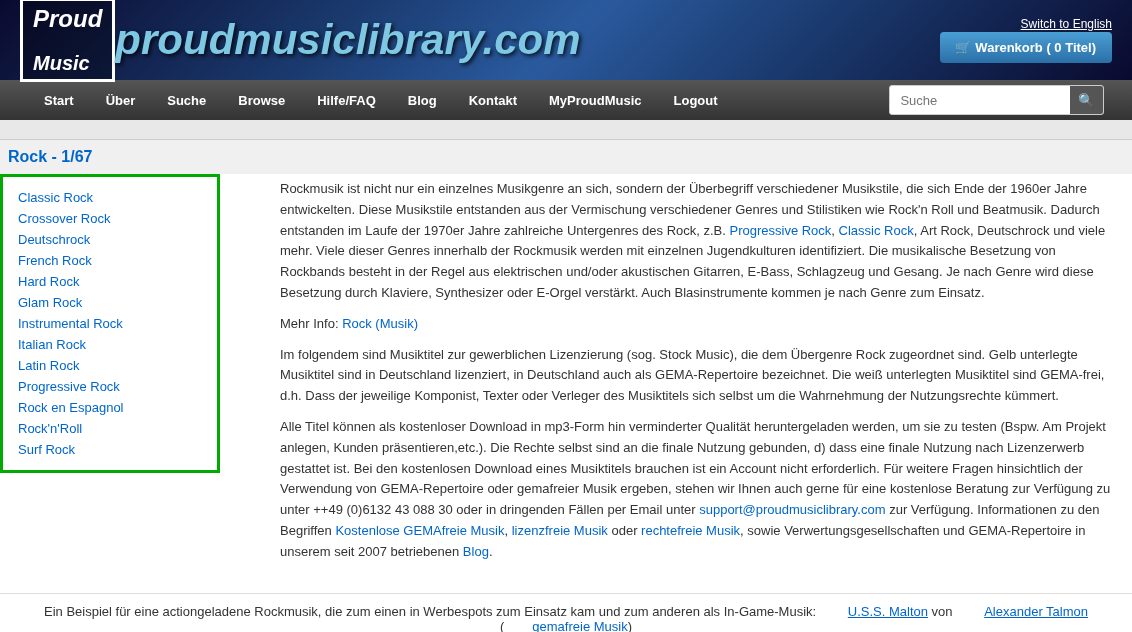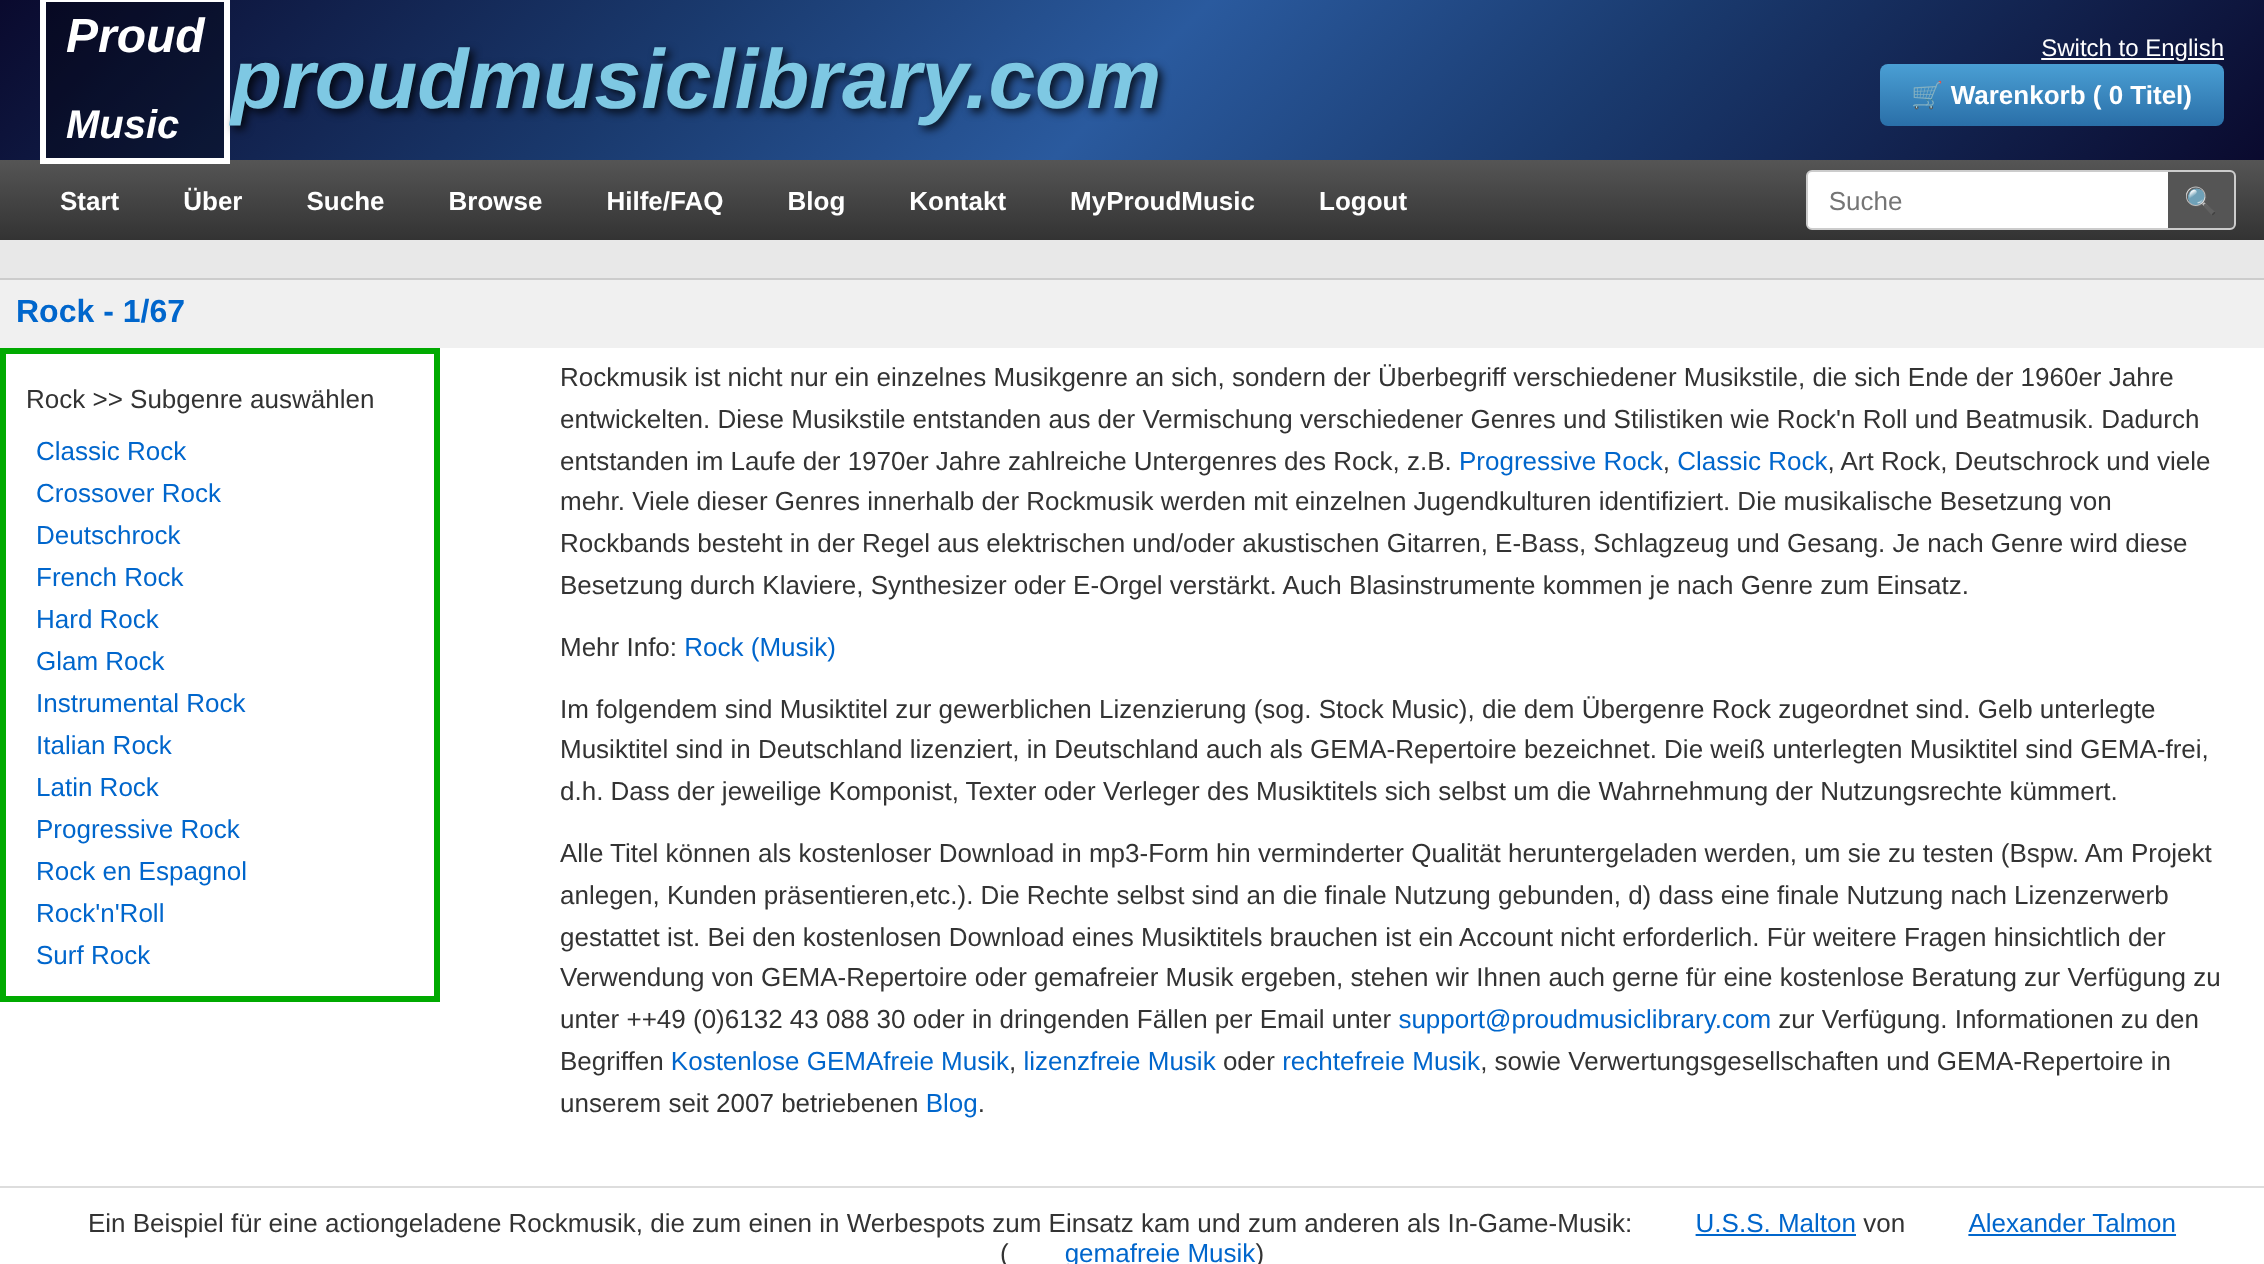--- a/index.html
+++ b/index.html
@@ -61,21 +61,21 @@
       font-size: 13px;
       font-weight: bold;
     }
 
     
     .nav-bar {
       background: linear-gradient(180deg, #555, #333);
       display: flex;
       align-items: center;
       height: 40px;
-      padding: 0 14px;
+      padding: 0 28px;
     }
     .nav-item {
       color: white;
       padding: 0 16px;
       height: 40px;
       display: flex;
       align-items: center;
       cursor: pointer;
       font-size: 13px;
       font-weight: bold;
@@ -218,21 +218,20 @@
   </div>
 </nav>
 
 <div class="breadcrumb-bar"></div>
 
 <div class="page-title-bar">Rock - 1/67</div>
 
 <div class="main-content">
 
   <div class="dropdown-panel">
-    <div class="dropdown-header">Rock &gt;&gt; Subgenre auswählen</div>
     <a class="dropdown-item">Classic Rock</a>
     <a class="dropdown-item">Crossover Rock</a>
     <a class="dropdown-item">Deutschrock</a>
     <a class="dropdown-item">French Rock</a>
     <a class="dropdown-item">Hard Rock</a>
     <a class="dropdown-item">Glam Rock</a>
     <a class="dropdown-item">Instrumental Rock</a>
     <a class="dropdown-item">Italian Rock</a>
     <a class="dropdown-item">Latin Rock</a>
     <a class="dropdown-item">Progressive Rock</a>

